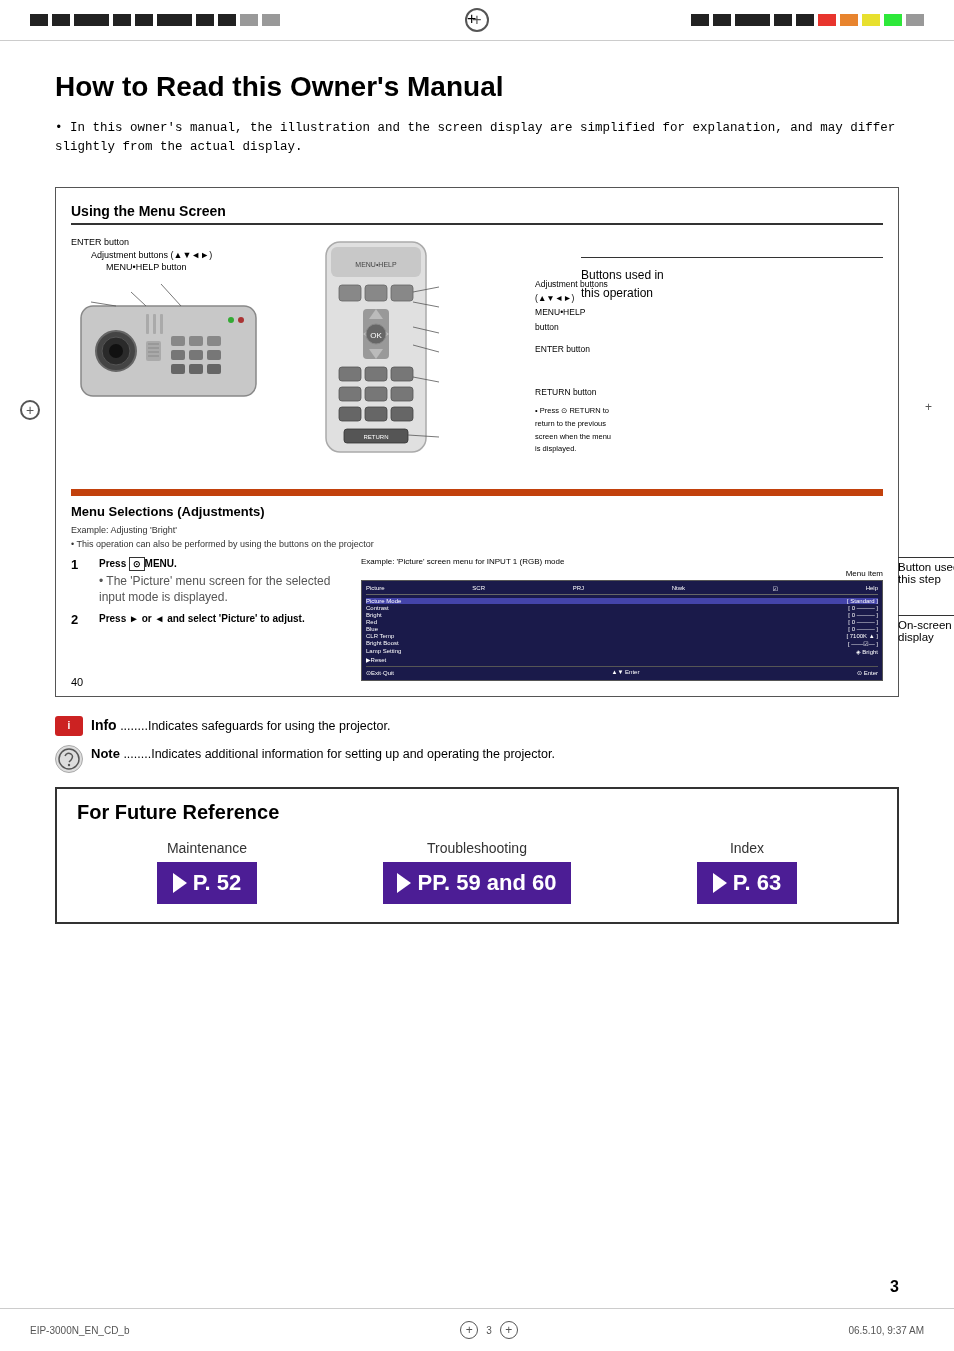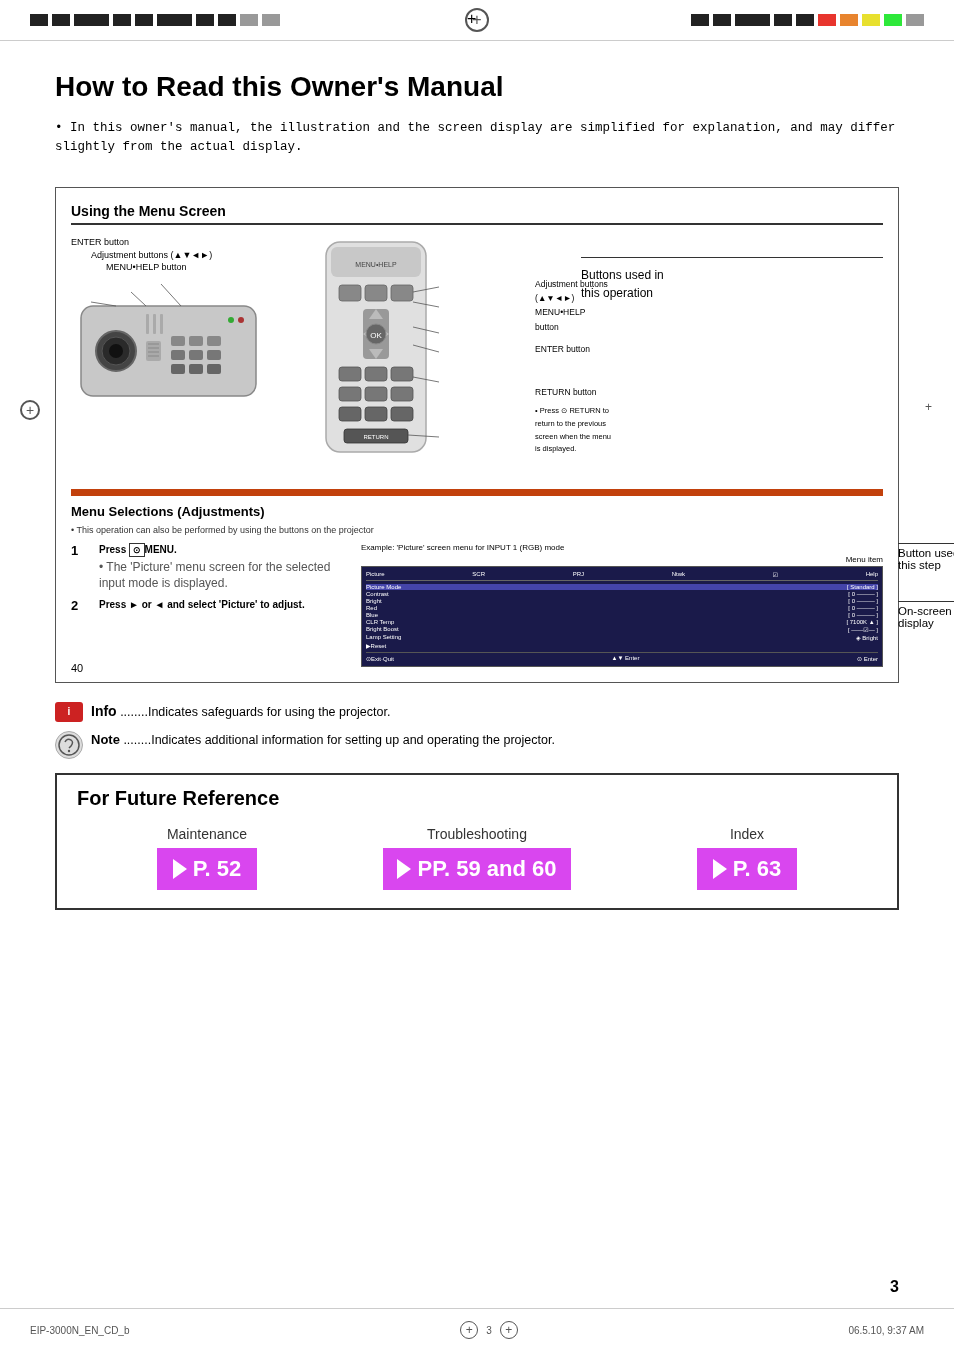--- a/index.html
+++ b/index.html
@@ -240,21 +240,21 @@
     .future-ref-item {
       text-align: center;
       flex: 1;
     }
     .future-ref-item-label {
       font-size: 14px;
       color: #333;
       margin-bottom: 6px;
     }
     .future-ref-item-page {
-      background: #d946ef;
+      background: #4c1d95;
       color: #fff;
       font-size: 22px;
       font-weight: bold;
       padding: 8px 14px;
       display: inline-flex;
       align-items: center;
       gap: 6px;
       min-width: 100px;
       justify-content: center;
     }
@@ -511,20 +511,23 @@
           <span>Buttons used in</span><br>
           <span>this operation</span>
         </div>
       </div>
     </div>
 
     <div class="menu-sel-section">
       <div class="menu-sel-title">Menu Selections (Adjustments)</div>
 
       <div class="example-text">
+        <span>Example: Adjusting 'Bright'</span>
+      </div>
+      <div class="example-text">
         <span>• This operation can also be performed by using the buttons on the projector</span>
       </div>
 
       <div style="display:flex; gap:10px; margin-top:8px; position:relative;">
 
         <div style="flex:0 0 280px;">
 
           <div class="step-row">
             <div class="step-num">1</div>
             <div class="step-content">

